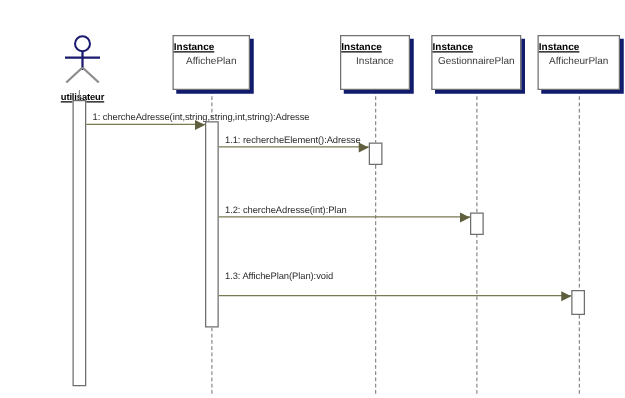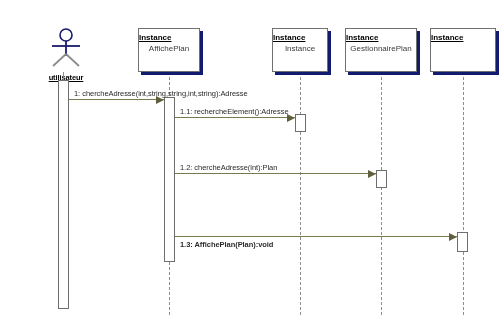--- a/index.html
+++ b/index.html
@@ -149,31 +149,32 @@
       <div class="lifeline" style="left: 381px; top: 72px; height: 243px;"></div>
       <div class="activation" style="left: 376px; top: 170px; width: 11px; height: 18px;"></div>
       <div class="instance-box" style="left: 345px; top: 28px; width: 72px; height: 44px;">
         <span class="instance-title">Instance</span>
         <span class="instance-name">GestionnairePlan</span>
       </div>
       <div class="lifeline" style="left: 463px; top: 72px; height: 243px;"></div>
       <div class="activation" style="left: 457px; top: 232px; width: 11px; height: 20px;"></div>
       <div class="instance-box" style="left: 430px; top: 28px; width: 66px; height: 44px;">
         <span class="instance-title">Instance</span>
+        <span class="instance-name">AfficheurPlan</span>
       </div>
     </div>
 
   <div id="messages-layer">
       <div class="msg-line" style="left: 69px; top: 99px; width: 95px;"></div>
       <div class="msg-arrow" style="left: 156px; top: 95.5px;"></div>
       <div class="msg-label" style="left: 74px; top: 89px;">1: chercheAdresse(int,string,string,int,string):Adresse</div>
       <div class="msg-line" style="left: 175px; top: 117px; width: 120px;"></div>
       <div class="msg-arrow" style="left: 287px; top: 113.5px;"></div>
       <div class="msg-label" style="left: 180px; top: 107px;">1.1: rechercheElement():Adresse</div>
       <div class="msg-line" style="left: 175px; top: 173px; width: 201px;"></div>
       <div class="msg-arrow" style="left: 368px; top: 169.5px;"></div>
       <div class="msg-label" style="left: 180px; top: 163px;">1.2: chercheAdresse(int):Plan</div>
       <div class="msg-line" style="left: 175px; top: 236px; width: 282px;"></div>
       <div class="msg-arrow" style="left: 449px; top: 232.5px;"></div>
-      <div class="msg-label" style="left: 180px; top: 240px; font-weight: bold;">1.3: AffichePlan(Plan):void</div>
+      <div class="msg-label" style="left: 180px; top: 216px;">1.3: AffichePlan(Plan):void</div>
     </div>
 
 </div>
 
 </body></html>

